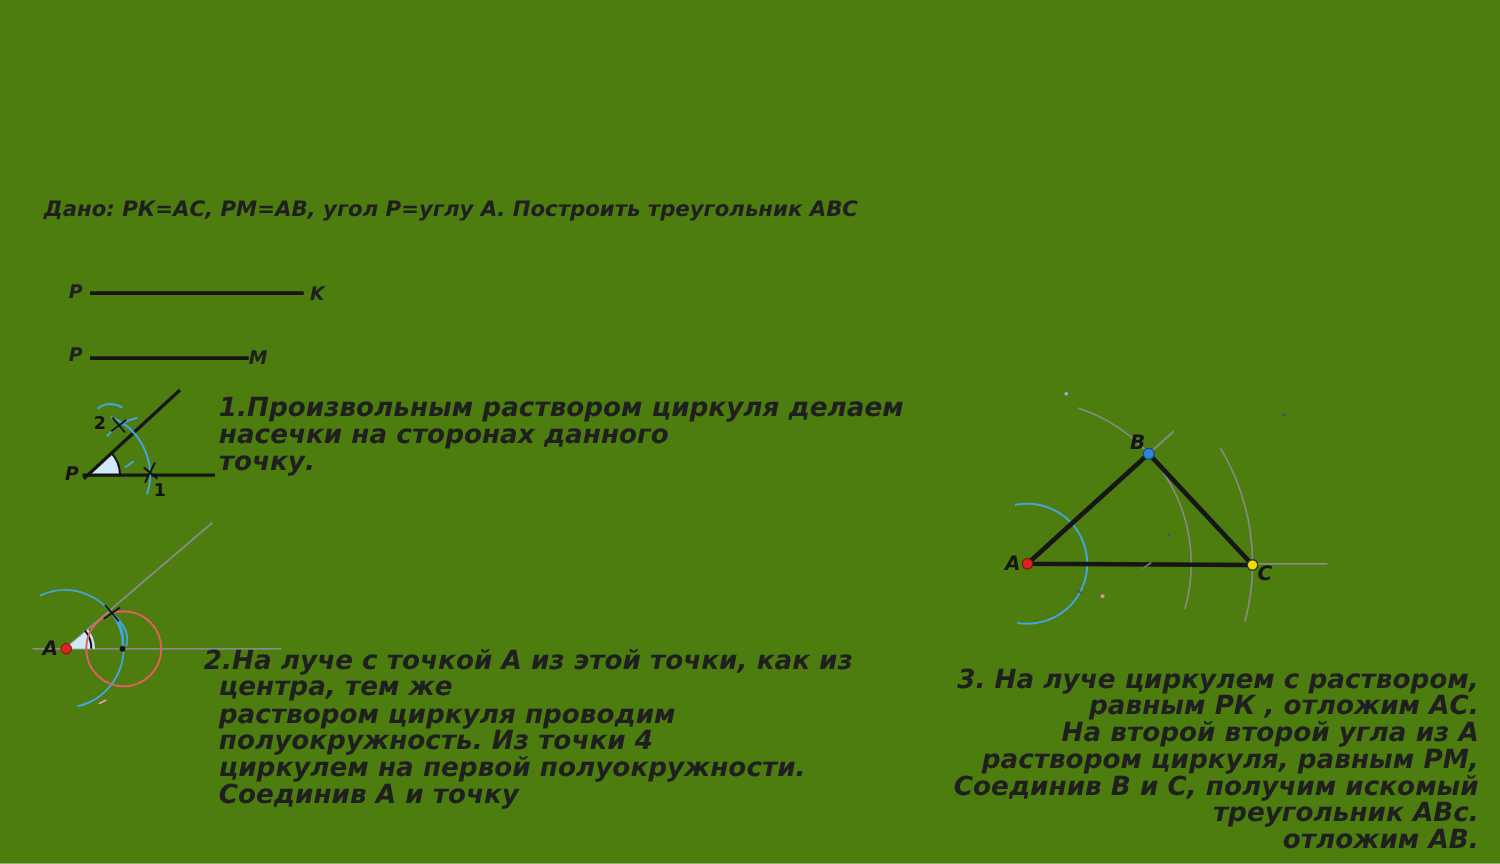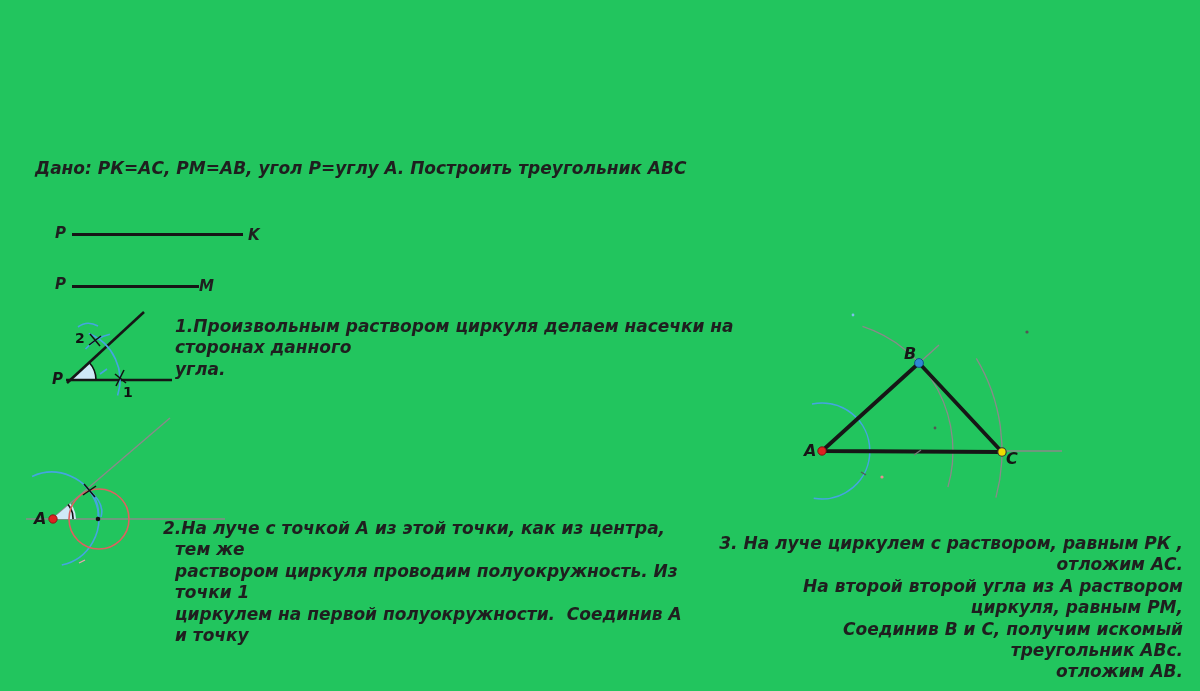--- a/index.html
+++ b/index.html
@@ -1,22 +1,22 @@
 <!DOCTYPE html>
 <html style="--text: #1f1f1f; --construction-blue: #45a5e0; --wedge-fill: #cfe9f7; --circle-red: #e06060; --point-a-red: #dd2222; --point-b-blue: #2f87d2; --point-c-yellow: #f0dc00; --construction-gray: #8a8a8a; --line-black: #161616;"><head>
 <meta charset="utf-8">
 <style>
   html,body{margin:0;padding:0;background:#ffffff;}
-  #page{position:relative;width:1200px;height:691px;background:#22c55e;overflow:hidden;
+  #page{position:relative;width:1200px;height:691px;background:#4d7c0f;overflow:hidden;
         font-family:"DejaVu Sans","Liberation Sans",sans-serif;color:var(--text,#1f1f1f);}
   .abs{position:absolute;}
   .title{font-size:17px;font-style:italic;font-weight:700;white-space:pre;}
   .ptlabel{font-size:15px;font-style:italic;font-weight:700;white-space:pre;}
   .segline{background:var(--line-black,#161616);height:2.5px;}
-  .tblock{font-size:17px;font-style:italic;font-weight:600;line-height:21.4px;}
+  .tblock{font-size:21px;font-style:italic;font-weight:600;line-height:21.4px;}
   .tline{white-space:pre-wrap;}
   .hang12{padding-left:12px;}
   .hang12 .tline.first{text-indent:-12px;}
   .hang18{padding-left:18px;text-align:right;}
   .hang18 .tline.first{text-indent:-18px;}
   .ov{font-weight:700;text-decoration:overline;}
   .b{font-weight:700;}
   svg{overflow:visible;}
   svg text{font-family:"DejaVu Sans","Liberation Sans",sans-serif;}
   .svglab{font-size:15px;font-style:italic;font-weight:700;fill:var(--line-black,#161616);}
@@ -62,21 +62,21 @@
       <line x1="104" y1="70" x2="96" y2="86"></line>
       <line x1="95" y1="74" x2="106" y2="83"></line>
     </g>
     <text class="svglab" x="32" y="84">P</text>
     <text class="numlab" x="55" y="43">2</text>
     <text class="numlab" x="103" y="97">1</text>
   </svg>
 
   <div class="abs tblock" style="left:175px;top:316px;width:575px;">
     <div class="tline">1.Произвольным раствором циркуля делаем насечки на сторонах данного</div>
-    <div class="tline">угла.</div>
+    <div class="tline">точку.</div>
   </div>
 
   <svg class="abs" style="left:10px;top:400px;" width="232" height="180" viewBox="0 0 232 180">
     <line class="gray" x1="16" y1="119" x2="215" y2="119"></line>
     <line class="gray" x1="42" y1="119" x2="160" y2="18"></line>
     <path class="wedge" d="M42,119 L66,119 A24,24 0 0 0 60.4,103.6 Z"></path>
     <path class="wedgearc" d="M63,119 A21,21 0 0 0 58,104.5"></path>
     <path class="blue" d="M22.1,76.4 A47,47 0 1 1 51.8,165"></path>
     <circle class="red" cx="89" cy="119" r="30"></circle>
     <path class="blue" d="M80,91 Q90,103 88,116"></path>
@@ -86,21 +86,21 @@
       <line x1="86" y1="86" x2="73" y2="95"></line>
     </g>
     <circle cx="88" cy="119" r="2.3" fill="#111"></circle>
     <circle cx="43" cy="119" r="4.2" fill="var(--point-a-red,#dd2222)" stroke="#7a1010" stroke-width="0.8"></circle>
     <line x1="69" y1="163" x2="75" y2="160" stroke="#efa0b0" stroke-width="1.3"></line>
     <text class="svglab" x="24" y="124" style="font-size:16px;">A</text>
   </svg>
 
   <div class="abs tblock hang12" style="left:163px;top:518px;width:510px;">
     <div class="tline first">2.На луче с точкой А из этой точки, как из центра, тем же</div>
-    <div class="tline">раствором циркуля проводим полуокружность. Из точки 1</div>
+    <div class="tline">раствором циркуля проводим полуокружность. Из точки 4</div>
     <div class="tline">циркулем на первой полуокружности.  Соединив А и точку</div>
 
   </div>
 
   <svg class="abs" style="left:760px;top:295px;" width="320" height="230" viewBox="0 0 320 230">
     <line class="gray" x1="58" y1="156" x2="302" y2="156"></line>
     <line class="gray" x1="62" y1="156" x2="179" y2="50"></line>
     <path class="gray" d="M102.5,31.4 A131,131 0 0 1 187.9,192.1" style="stroke-width:1.3"></path>
     <path class="gray" d="M216.3,63.3 A180,180 0 0 1 235.9,202.6" style="stroke-width:1.3"></path>
     <path class="blue" d="M52,109 A48,48 0 1 1 53.7,203.3"></path>

